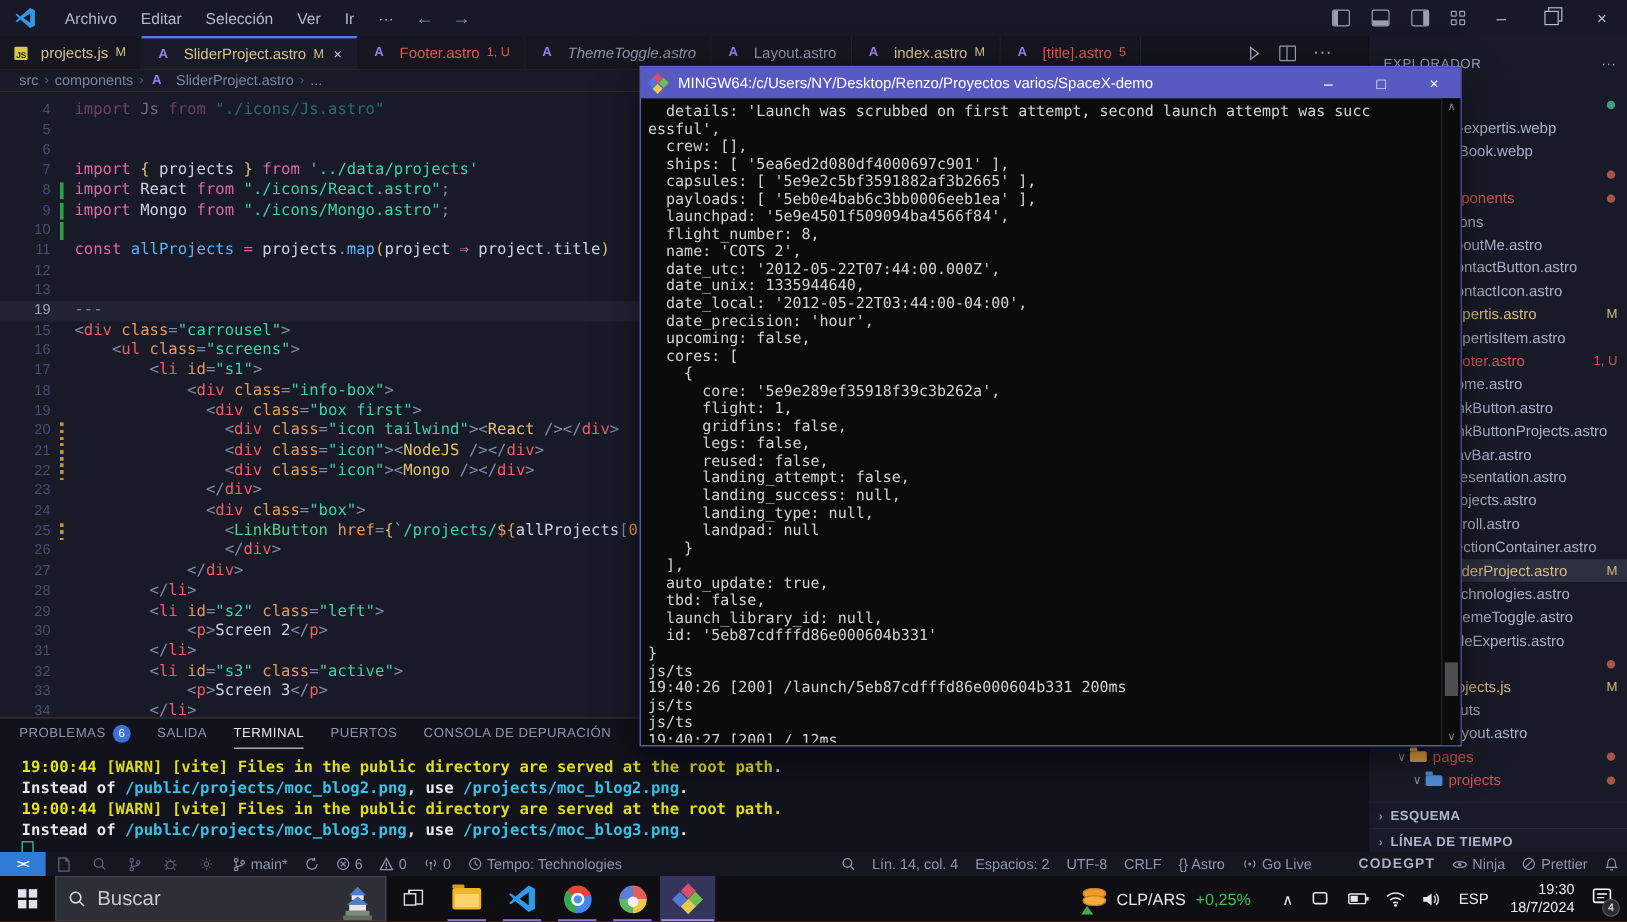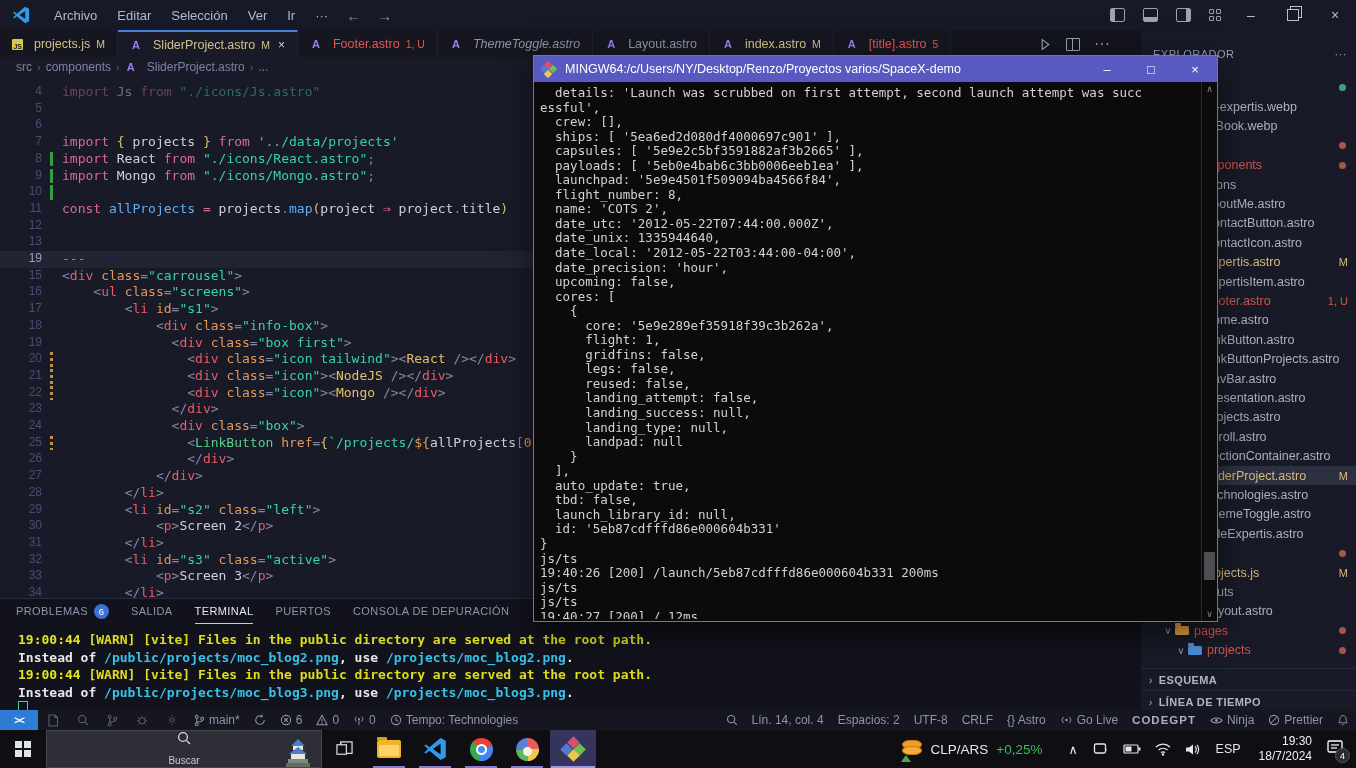--- a/index.html
+++ b/index.html
@@ -101,30 +101,30 @@
 
   
   #statusbar{position:absolute;left:0;top:710px;width:1356px;height:20px;background:#15161f;
     display:flex;align-items:center;font-size:12px;color:#8d94ac;z-index:6;}
   #remote-btn{width:38px;height:20px;background:#2f7cd6;color:#fff;display:flex;align-items:center;
     justify-content:center;font-size:10px;font-weight:bold;letter-spacing:-1px;}
   .sb-item{display:flex;align-items:center;gap:4px;padding:0 7px;white-space:nowrap;}
   .sb-item.dimico{color:#596078;padding:0 9px;}
   .sb-item svg{display:block;}
   #sb-right{margin-left:auto;display:flex;align-items:center;}
-  .codegpt{font-weight:bold;letter-spacing:1px;font-size:11.5px;color:#aab0c4;}
+  .codegpt{font-weight:bold;letter-spacing:1px;font-size:11.5px;color:#aab0c4;margin-left:25px;}
 
   
   #taskbar{position:absolute;left:0;top:730px;width:1356px;height:38px;background:#0e0e13;display:flex;
     align-items:center;z-index:7;}
   #start-btn{width:46px;height:38px;display:flex;align-items:center;justify-content:center;}
   .winlogo{display:grid;grid-template-columns:7px 7px;grid-template-rows:7px 7px;gap:1.5px;}
   .winlogo span{background:#dfe3ea;}
   #tb-search{width:276px;height:38px;background:#2e2f36;border:1px solid #44454e;box-sizing:border-box;
-    display:flex;align-items:center;color:#c6c9cf;font-size:10px;gap:10px;padding:0 10px;position:relative;flex-direction:column;}
+    display:flex;align-items:center;color:#c6c9cf;font-size:17px;gap:10px;padding:0 10px;position:relative;}
   #tb-search .castle{position:absolute;right:8px;bottom:0;}
   #taskview{width:44px;height:38px;display:flex;align-items:center;justify-content:center;color:#d8dbe2;}
   .app-cell{width:46px;height:38px;display:flex;align-items:center;justify-content:center;position:relative;}
   .app-cell .underline{position:absolute;left:7px;right:7px;bottom:0;height:2.5px;background:#837bd4;}
   .app-cell.active{background:#35345c;}
   .app-cell.active .underline{left:1px;right:1px;background:#9d96e8;}
   .folder-ico{width:24px;height:18px;background:#f0b429;border-radius:2px;position:relative;}
   .folder-ico::before{content:"";position:absolute;left:0;top:-3px;width:10px;height:3px;background:#d99b17;border-radius:1px 1px 0 0;}
   .folder-ico::after{content:"";position:absolute;left:2px;top:5px;right:2px;bottom:2px;background:#ffd36b;border-radius:1px;}
   .chrome-ico{width:23px;height:23px;border-radius:50%;

